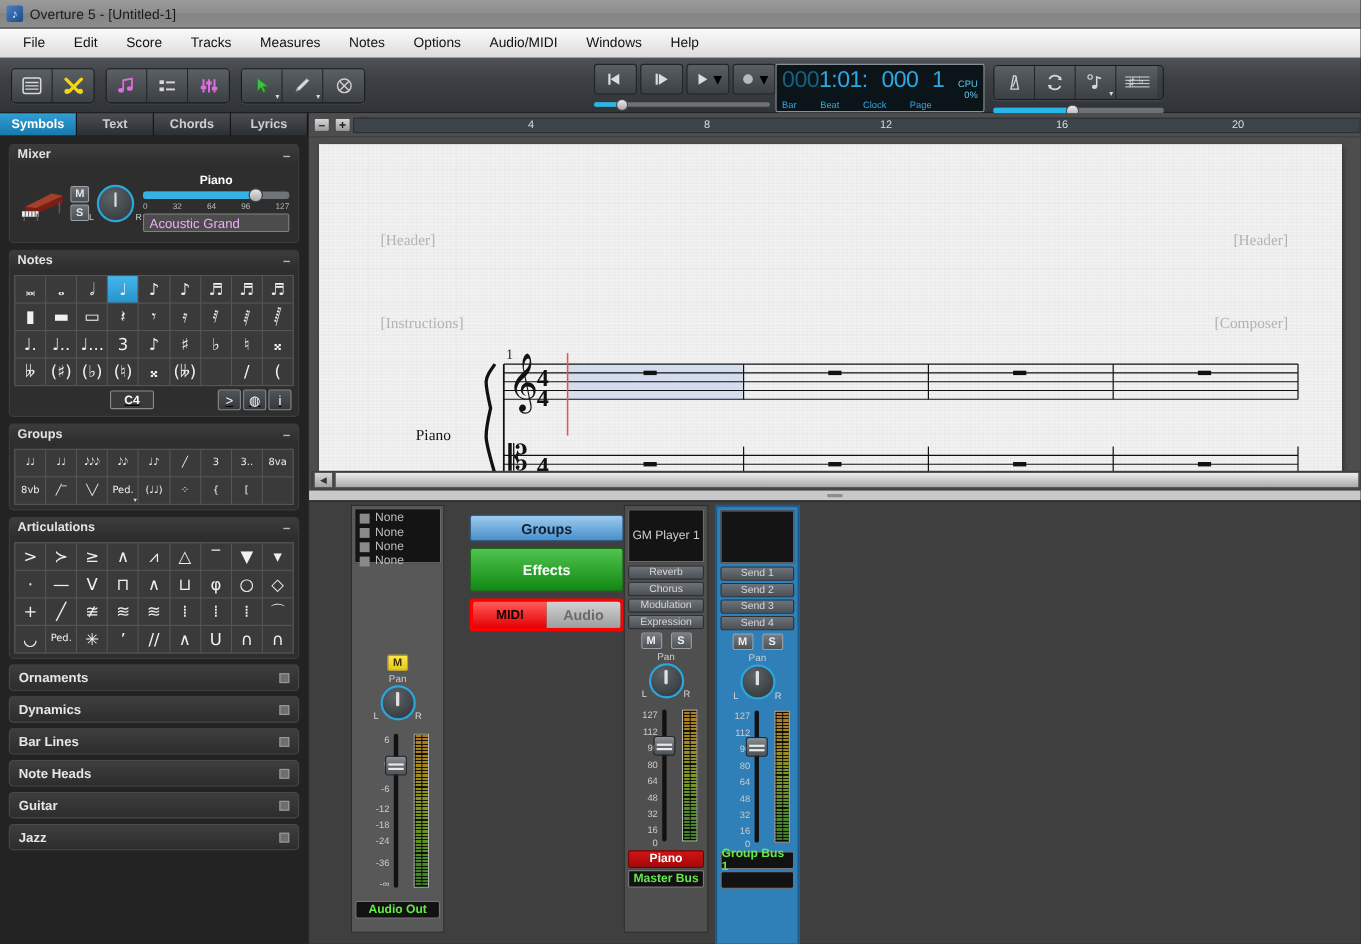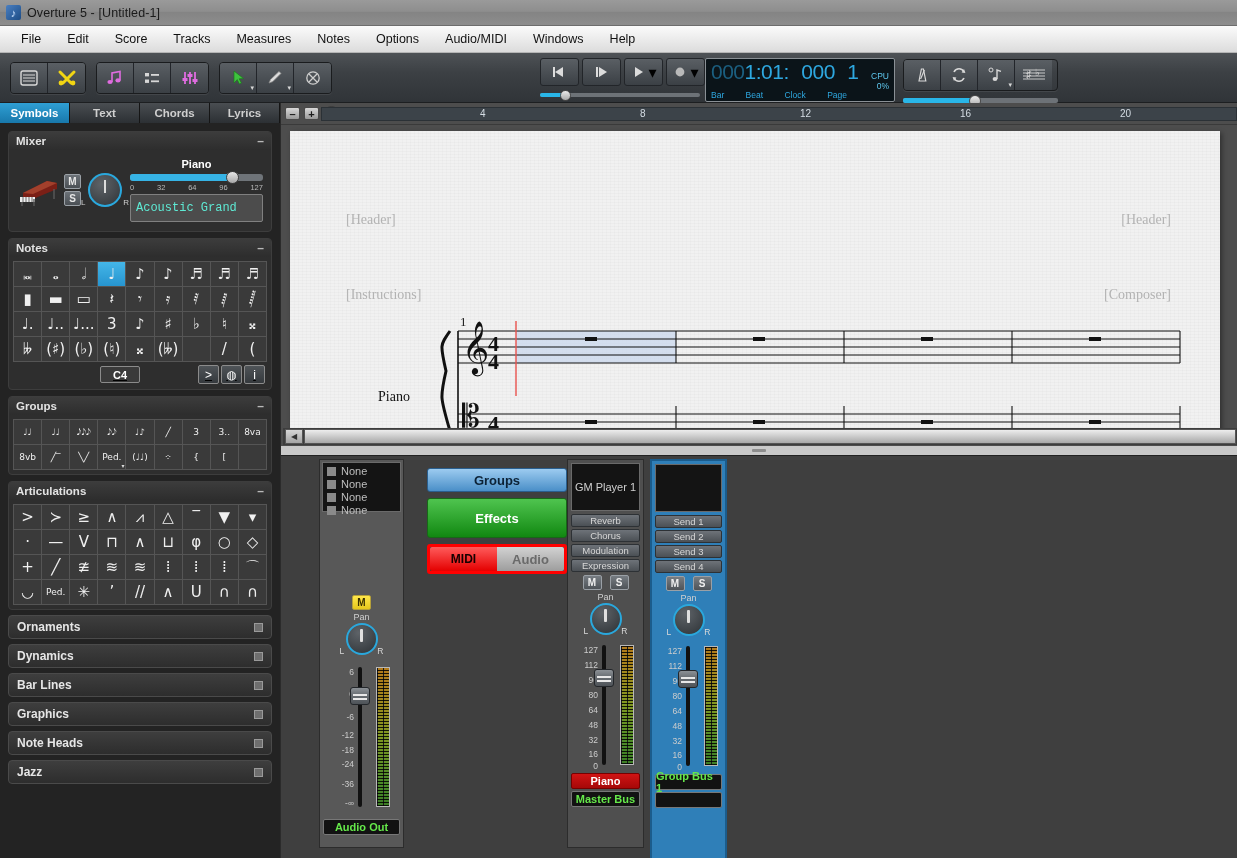--- a/index.html
+++ b/index.html
@@ -131,22 +131,22 @@
   .knob .l{left:-9px;} .knob .r{right:-9px;}
   .volcol{flex:1;margin-left:6px;}
   .vol-name{font-size:11px;font-weight:bold;color:#fff;text-align:center;margin-bottom:1px;}
   .vol-slider{height:12px;position:relative;}
   .vol-slider .tr{position:absolute;top:3px;left:0;right:0;height:7px;background:#6f7479;border-radius:3px;}
   .vol-slider .fl{position:absolute;top:3px;left:0;width:76%;height:7px;background:#36b3e5;border-radius:3px;}
   .vol-slider .kn{position:absolute;top:0;left:72%;width:13px;height:13px;border-radius:50%;
      background:linear-gradient(to bottom,#e6e6e6,#a8a8a8);border:1px solid #3f3f3f;}
   .vol-ticks{display:flex;justify-content:space-between;font-size:7.5px;color:#b9b9b9;margin-top:0px;}
   .instr-box{
-    margin-top:2px;height:28px;background:#4c4c4c;border:1px solid #808080;border-radius:2px;
-    color:#5eead4;font-size:12px;display:flex;align-items:center;padding-left:5px;cursor:pointer;font-family:Liberation Mono, monospace;
+    margin-top:2px;height:17px;background:#4c4c4c;border:1px solid #808080;border-radius:2px;
+    color:#f0abfc;font-size:12px;display:flex;align-items:center;padding-left:5px;cursor:pointer;
   }
   .note-foot{display:flex;align-items:center;justify-content:flex-end;padding:3px 2px 1px 2px;text-decoration:underline;}
   .pitch-box{
     width:40px;height:17px;background:#3a3a3a;border:1px solid #8b8b8b;border-radius:2px;
     color:#fff;font-size:11px;font-weight:bold;display:flex;align-items:center;justify-content:center;margin-right:56px;
   }
   .fbtn{
     width:21px;height:19px;margin-left:2px;background:linear-gradient(to bottom,#4f5458,#35393d);
     border:1px solid #8b8b8b;border-radius:2px;display:flex;align-items:center;justify-content:center;
     color:#fff;font-size:12px;cursor:pointer;
@@ -647,25 +647,25 @@
         </div>
       <div class="collapsed">
         <span>Dynamics</span>
         <span class="sq"></span>
         </div>
       <div class="collapsed">
         <span>Bar Lines</span>
         <span class="sq"></span>
         </div>
       <div class="collapsed">
-        <span>Graphics</span>
+        <span>Note Heads</span>
         <span class="sq"></span>
         </div>
       <div class="collapsed">
-        <span>Note Heads</span>
+        <span>Guitar</span>
         <span class="sq"></span>
         </div>
       <div class="collapsed">
         <span>Jazz</span>
         <span class="sq"></span>
         </div>
     </div>
   </div>
 
   <div id="score">

